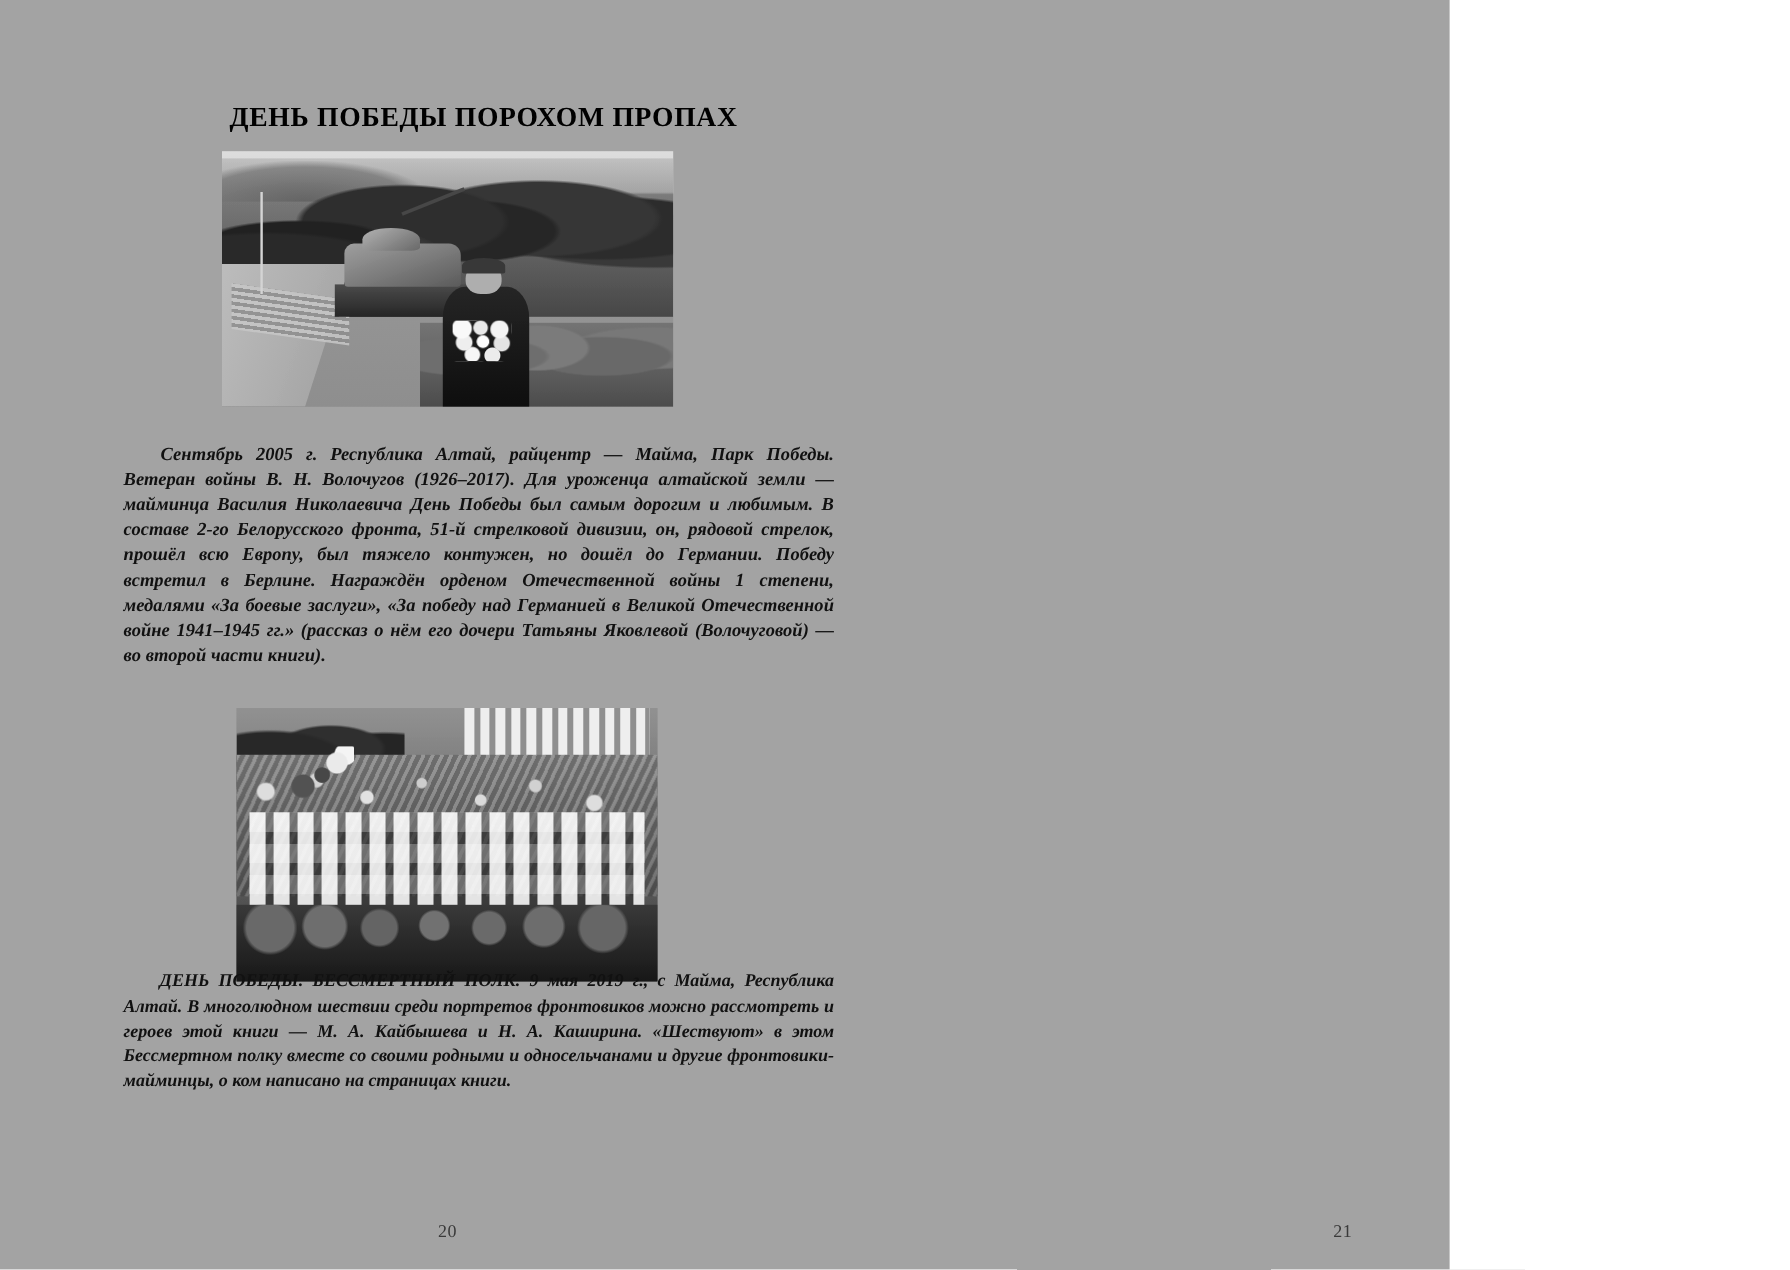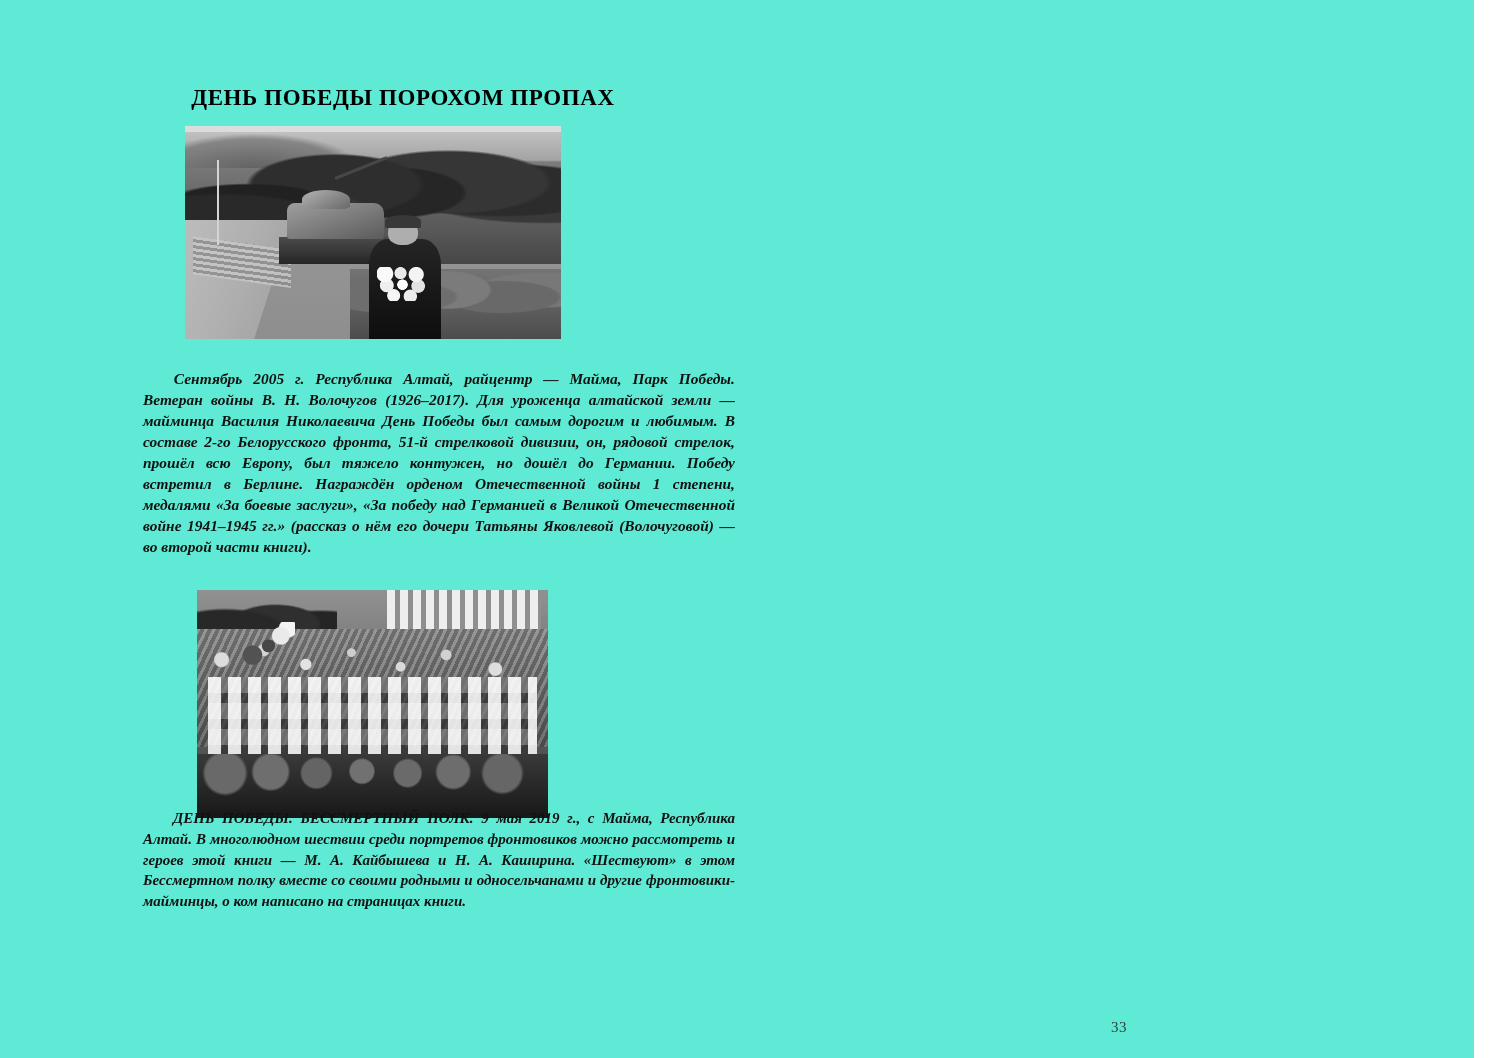--- a/index.html
+++ b/index.html
@@ -7,23 +7,23 @@
     margin: 0;
     padding: 0;
     background: #ffffff;
   }
   body {
     font-family: "Liberation Serif", "DejaVu Serif", serif;
     color: #1a1a1a;
   }
   .spread {
     position: relative;
-    width: 1474px;
+    width: 1208px;
     height: 1058px;
-    background: #5eead4;
+    background: #a3a3a3;
     overflow: hidden;
   }
 
   
   .page {
     position: absolute;
     top: 0;
     height: 1058px;
     width: 746px;
   }
@@ -58,21 +58,20 @@
 
   
   .bodytext {
     position: absolute;
     font-family: "Liberation Serif", "DejaVu Serif", serif;
     font-weight: bold;
     font-style: italic;
     text-align: justify;
     color: #111;
     hyphens: none;
-    margin-left: 40px;
   }
   .bodytext p {
     margin: 0;
     text-indent: 2.0em;
   }
 
   .lead-text {
     left: 103px;
     top: 368px;
     width: 592px;
@@ -297,20 +296,21 @@
       <div class="layer crowd"></div>
       <div class="layer balloons"></div>
       <div class="layer portraits"></div>
       <div class="layer ranks"></div>
     </div>
 
     <div class="bodytext caption-left">
       <p>ДЕНЬ ПОБЕДЫ.  БЕССМЕРТНЫЙ ПОЛК. 9 мая 2019 г., с Майма, Республика Алтай. В многолюдном шествии среди портретов фронтовиков можно рассмотреть и героев этой книги — М. А. Кайбышева и Н. А. Каширина. «Шествуют» в этом Бессмертном полку вместе со своими родными и односельчанами и другие фронтовики-майминцы, о ком написано на страницах книги.</p>
     </div>
 
+    <div class="page-number">20</div>
   </div>
 
   <div class="page page-right">
 
-    <div class="page-number">33</div>
+    <div class="page-number">21</div>
   </div>
 
 </div>
 
 </body></html>

